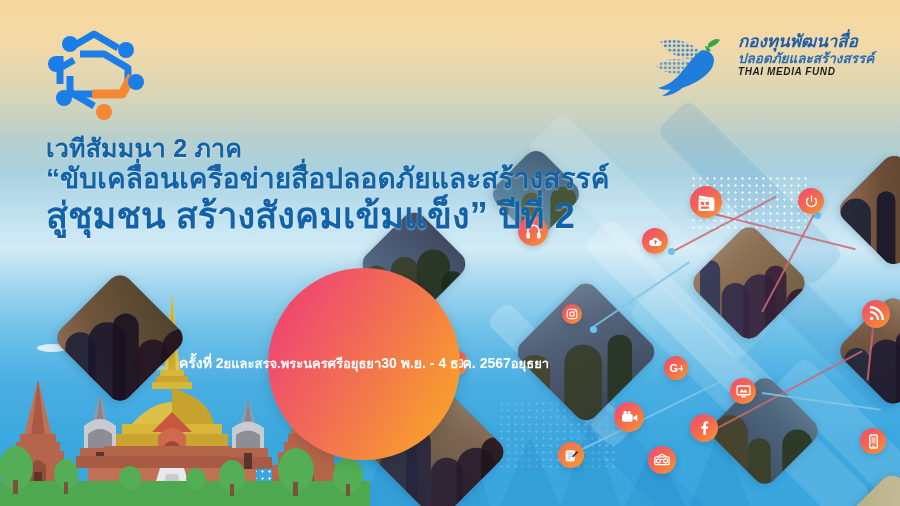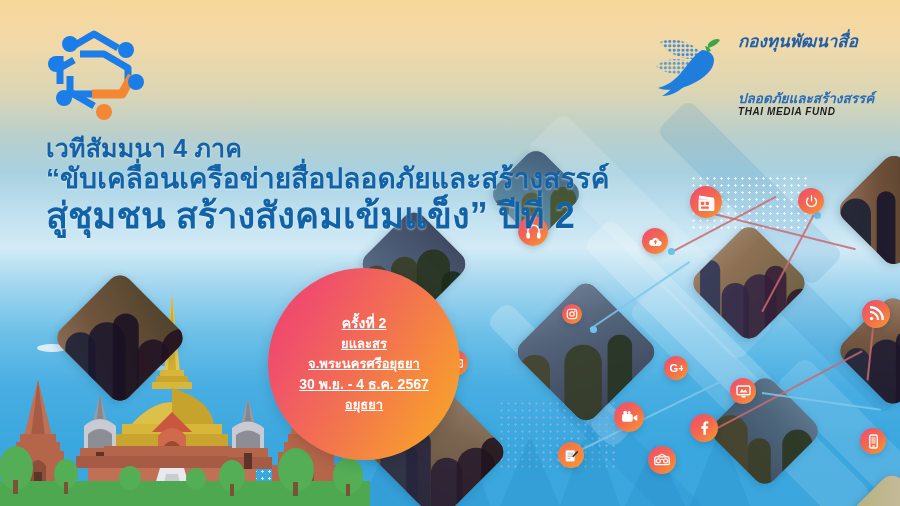--- a/index.html
+++ b/index.html
@@ -47,42 +47,41 @@
   
   .sil{ position:absolute; bottom:0; width:0;height:0;
         border-left:30px solid transparent; border-right:30px solid transparent;
         border-bottom:80px solid rgba(40,140,200,0.30); }
 
   
   #tmf-hex{ position:absolute; left:36px; top:20px; width:116px; height:110px; }
   #tmf-dove{ position:absolute; left:650px; top:26px; width:226px; height:90px; }
   .dove-text{ position:absolute; left:88px; top:6px; line-height:1.12;font-style:italic; }
   .dove-text .l1{ font-size:17px; font-weight:bold; color:#1e5fa8; white-space:nowrap;}
-  .dove-text .l2{ font-size:13.5px; font-weight:bold; color:#2a6cb3; white-space:nowrap;margin-top:40px;}
+  .dove-text .l2{ font-size:13.5px; font-weight:bold; color:#2a6cb3; white-space:nowrap;}
   .dove-text .l3{ font-size:10px; font-weight:bold; color:#1d1d1d; letter-spacing:.6px; white-space:nowrap;}
 
   
   #title{
     position:absolute; left:46px; top:134px; z-index:40;
     color:#1262a8; font-weight:bold; line-height:1.16;
     text-shadow:0 1px 2px rgba(255,255,255,0.55);
   }
   #title .t1{ font-size:25px; letter-spacing:.2px;}
   #title .t2{ font-size:28px; letter-spacing:.1px;}
   #title .t3{ font-size:36px; letter-spacing:.1px;}
 
   
   #badge{
     position:absolute; left:268px; top:268px; width:192px; height:192px;
     border-radius:50%; z-index:45;
     background:linear-gradient(120deg,#ef3d6e 0%,#f0516a 22%,#f2734f 52%,#f79534 80%,#f9a82a 100%);
-    display:flex; flex-direction:column; align-items:center; justify-content:center;
+    display:flex; flex-direction:row; align-items:center; justify-content:center;
     color:#fff; text-align:center;
     box-shadow:0 3px 14px rgba(0,0,0,0.13);
-    text-decoration:underline;
   }
   #badge div{ font-size:13px; font-weight:bold; line-height:1.52; white-space:nowrap;}
   #badge div.big{ font-size:14px; }
 
   
   #temple{ position:absolute; left:0; bottom:0; width:370px; height:230px; z-index:20;}
 
   
   #collage{ position:absolute; left:462px; top:160px; width:440px; height:346px; z-index:30;}
   .ph{
@@ -174,21 +173,21 @@
       <path d="M30,50 C26,58 20,66 12,70 C22,70 32,64 38,56 Z" fill="#1f7ddb"></path>
     </svg>
     <div class="dove-text">
       <div class="l1">กองทุนพัฒนาสื่อ</div>
       <div class="l2">ปลอดภัยและสร้างสรรค์</div>
       <div class="l3">THAI MEDIA FUND</div>
     </div>
   </div>
 
   <div id="title">
-    <div class="t1">เวทีสัมมนา 4 ภาค</div>
+    <div class="t1">เวทีสัมมนา 2 ภาค</div>
     <div class="t2">“ขับเคลื่อนเครือข่ายสื่อปลอดภัยและสร้างสรรค์</div>
     <div class="t3">สู่ชุมชน สร้างสังคมเข้มแข็ง” ปีที่ 2</div>
   </div>
 
   <svg id="temple" viewBox="0 0 370 230">
 
     <g fill="#e8f3fb" opacity=".9">
       <ellipse cx="108" cy="48" rx="22" ry="5"></ellipse>
       <ellipse cx="122" cy="45" rx="11" ry="4.5"></ellipse>
       <ellipse cx="52" cy="72" rx="15" ry="4"></ellipse>

